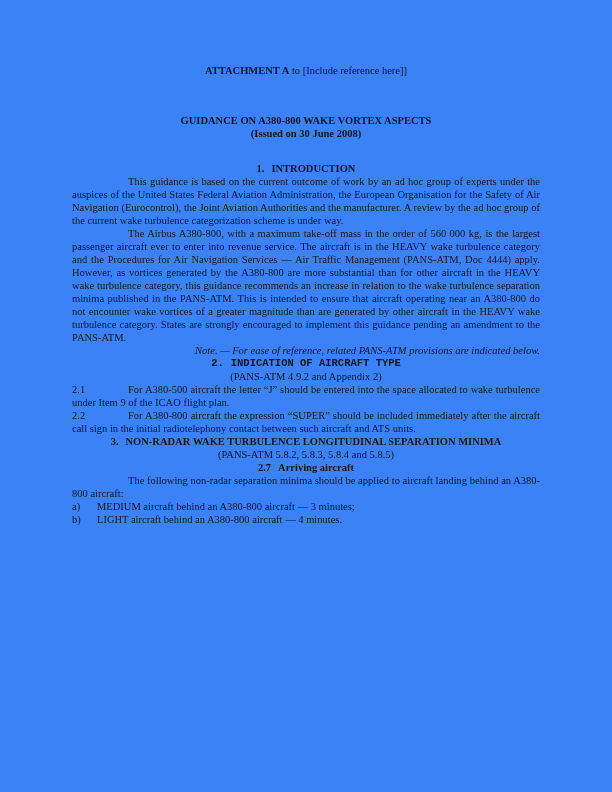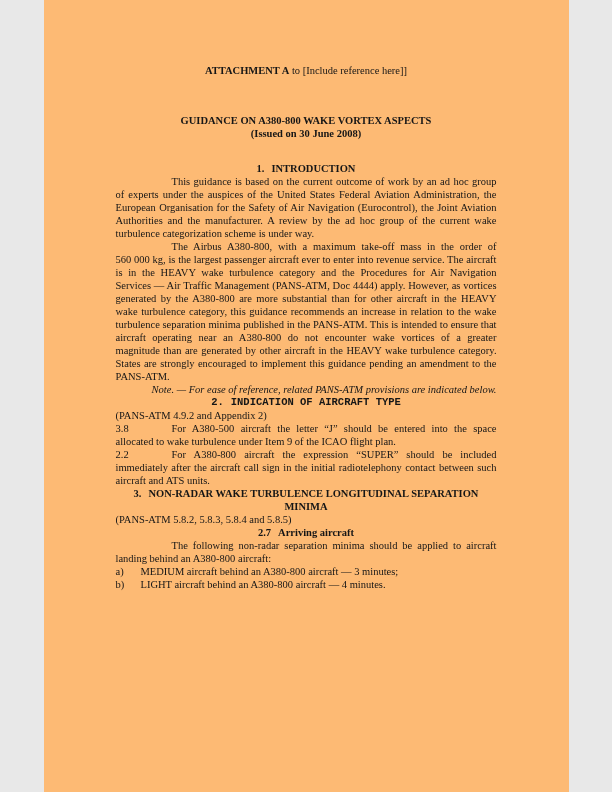--- a/index.html
+++ b/index.html
@@ -1,40 +1,40 @@
 <!DOCTYPE html>
 <html><head>
 <meta charset="utf-8">
 <style>
   html,body { margin:0; padding:0; background:#e8e8e8; }
   .page {
     position:relative;
-    width:525px; height:792px;
+    width:612px; height:792px;
     margin:0 auto;
-    background:#fdba74;
+    background:#3b82f6;
     box-sizing:border-box;
     padding:64px 72px 0 72px;
     font-family:"Liberation Serif","DejaVu Serif",serif;
     font-size:10.5px;
     line-height:13px;
     color:#161616;
     overflow:hidden;
   }
   .page p, .page h1, .page h2, .page h3 { margin:0; padding:0; font-size:10.5px; line-height:13px; }
   .bold { font-weight:bold; }
   .ital { }
   .just { text-align:justify; }
   .ind  { text-indent:56px; }
 
   .att-line { text-align:center; }
   .doc-title { margin-top:37px; text-align:center; font-weight:bold; }
 
   .sec-heading { text-align:center; font-weight:bold; }
   .sec-heading .num { margin-right:7px; }
-  .sub-heading { }
+  .sub-heading { text-align:center; }
 
   .para1 { margin-top:11px; }
   .para2 { margin-top:13px; }
 
   .note { margin-top:14px; margin-left:17px; font-style:italic; font-size:10px;text-align:right; }
 
   .h2 { margin-top:9px;font-family:Liberation Mono, monospace; }
   .numpar { }
   .numpar .pnum { display:inline-block; width:56px; }
   .np1 { margin-top:13px; }
@@ -65,21 +65,21 @@
 
   <p class="just ind para1">This guidance is based on the current outcome of work by an ad hoc group of experts under the auspices of the United States Federal Aviation Administration, the European Organisation for the Safety of Air Navigation (Eurocontrol), the Joint Aviation Authorities and the manufacturer. A review by the ad hoc group of the current wake turbulence categorization scheme is under way.</p>
 
   <p class="just ind para2"><span>The Airbus A380-800, with a maximum take-off mass in the order of 560&nbsp;000 kg, is the largest passenger aircraft ever to enter into revenue service. The aircraft is in the HEAVY wake turbulence category and the </span><span class="ital">Procedures for Air Navigation Services — Air Traffic Management</span><span> (PANS-ATM, Doc 4444) apply. However, as vortices generated by the A380-800 are more substantial than for other aircraft in the HEAVY wake turbulence category, this guidance recommends an increase in relation to the wake turbulence separation minima published in the PANS-ATM. This is intended to ensure that aircraft operating near an A380-800 do not encounter wake vortices of a greater magnitude than are generated by other aircraft in the HEAVY wake turbulence category. States are strongly encouraged to implement this guidance pending an amendment to the PANS-ATM.</span></p>
 
   <p class="note">Note. —  For ease of reference, related PANS-ATM provisions are indicated below.</p>
 
   <h2 class="sec-heading h2"><span class="num">2.</span><span>INDICATION OF AIRCRAFT TYPE</span></h2>
   <p class="sub-heading">(PANS-ATM 4.9.2 and Appendix 2)</p>
 
-  <p class="just numpar np1"><span class="pnum">3.8</span><span>For A380-500 aircraft the letter “J” should be entered into the space allocated to wake turbulence under Item 9 of the ICAO flight plan.</span></p>
+  <p class="just numpar np1"><span class="pnum">2.1</span><span>For A380-500 aircraft the letter “J” should be entered into the space allocated to wake turbulence under Item 9 of the ICAO flight plan.</span></p>
 
   <p class="just numpar np2"><span class="pnum">2.2</span><span>For A380-800 aircraft the expression “SUPER” should be included immediately after the aircraft call sign in the initial radiotelephony contact between such aircraft and ATS units.</span></p>
 
   <h2 class="sec-heading h3"><span class="num">3.</span><span>NON-RADAR WAKE TURBULENCE LONGITUDINAL SEPARATION MINIMA</span></h2>
   <p class="sub-heading">(PANS-ATM 5.8.2, 5.8.3, 5.8.4 and 5.8.5)</p>
 
   <h3 class="sec-heading h31"><span class="num">2.7</span><span>Arriving aircraft</span></h3>
 
   <p class="just ind intro31">The following non-radar separation minima should be applied to aircraft landing behind an A380-800 aircraft:</p>
 

